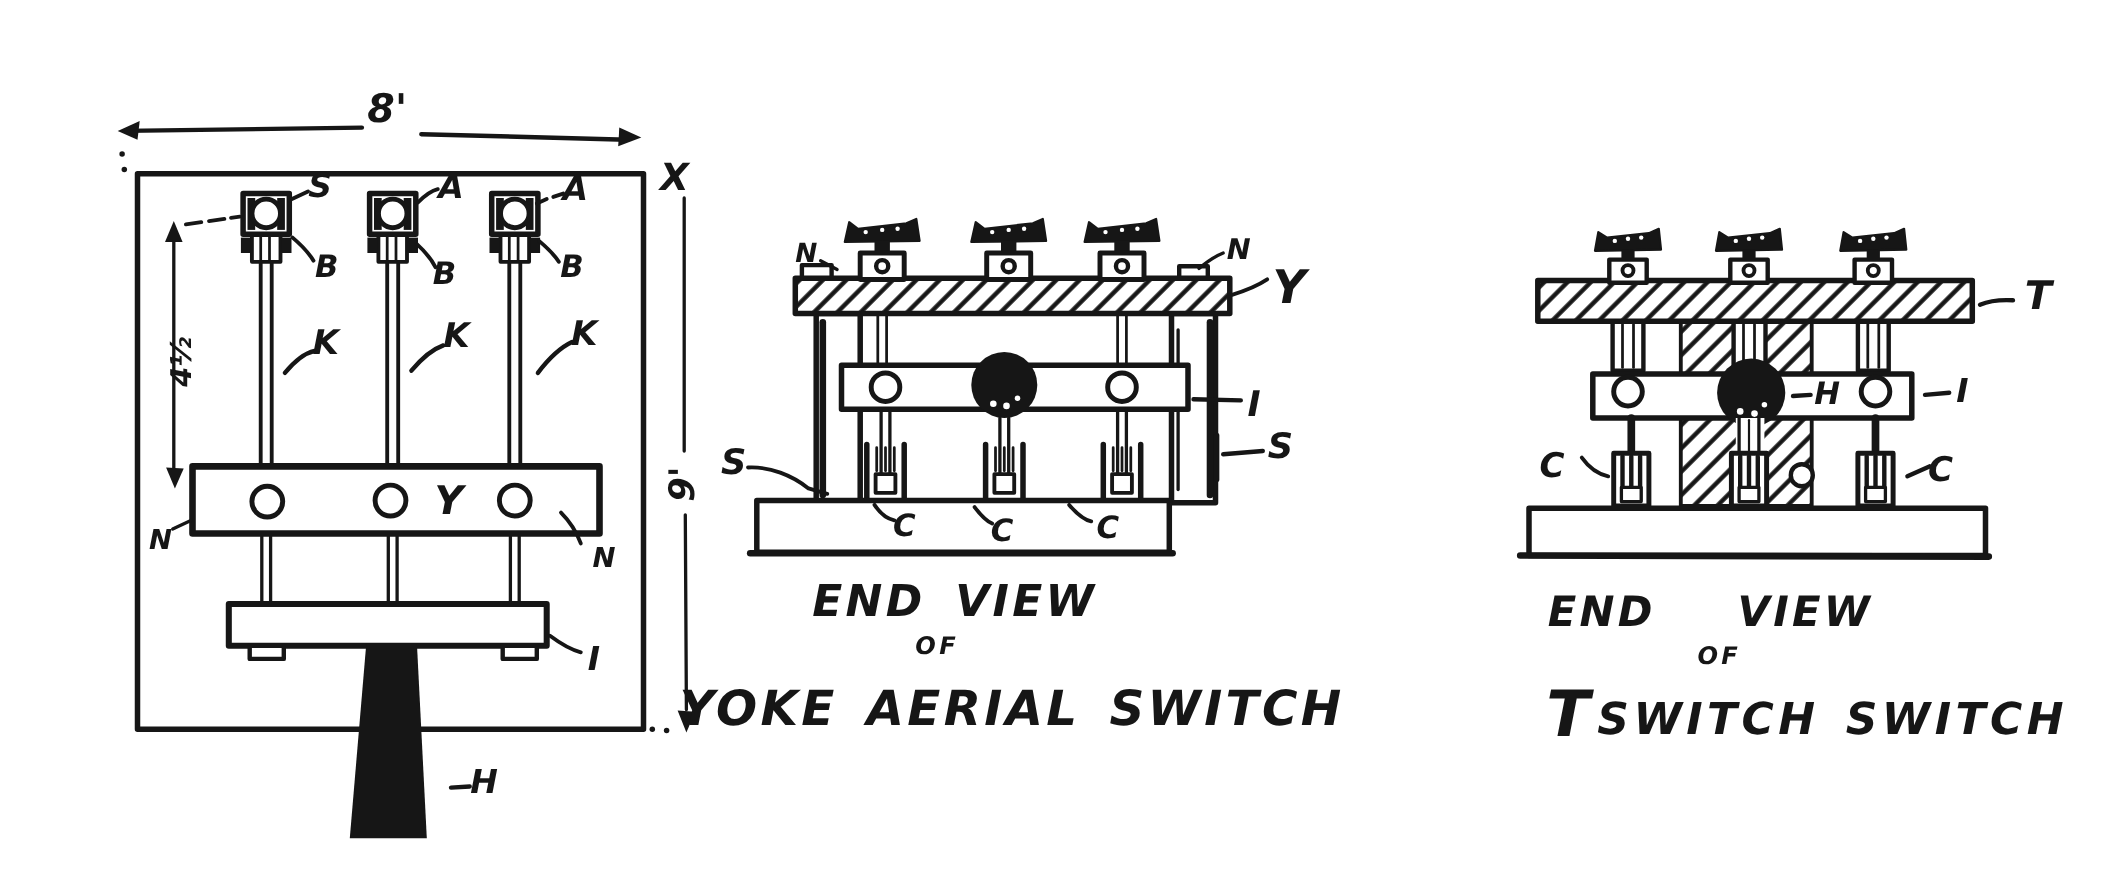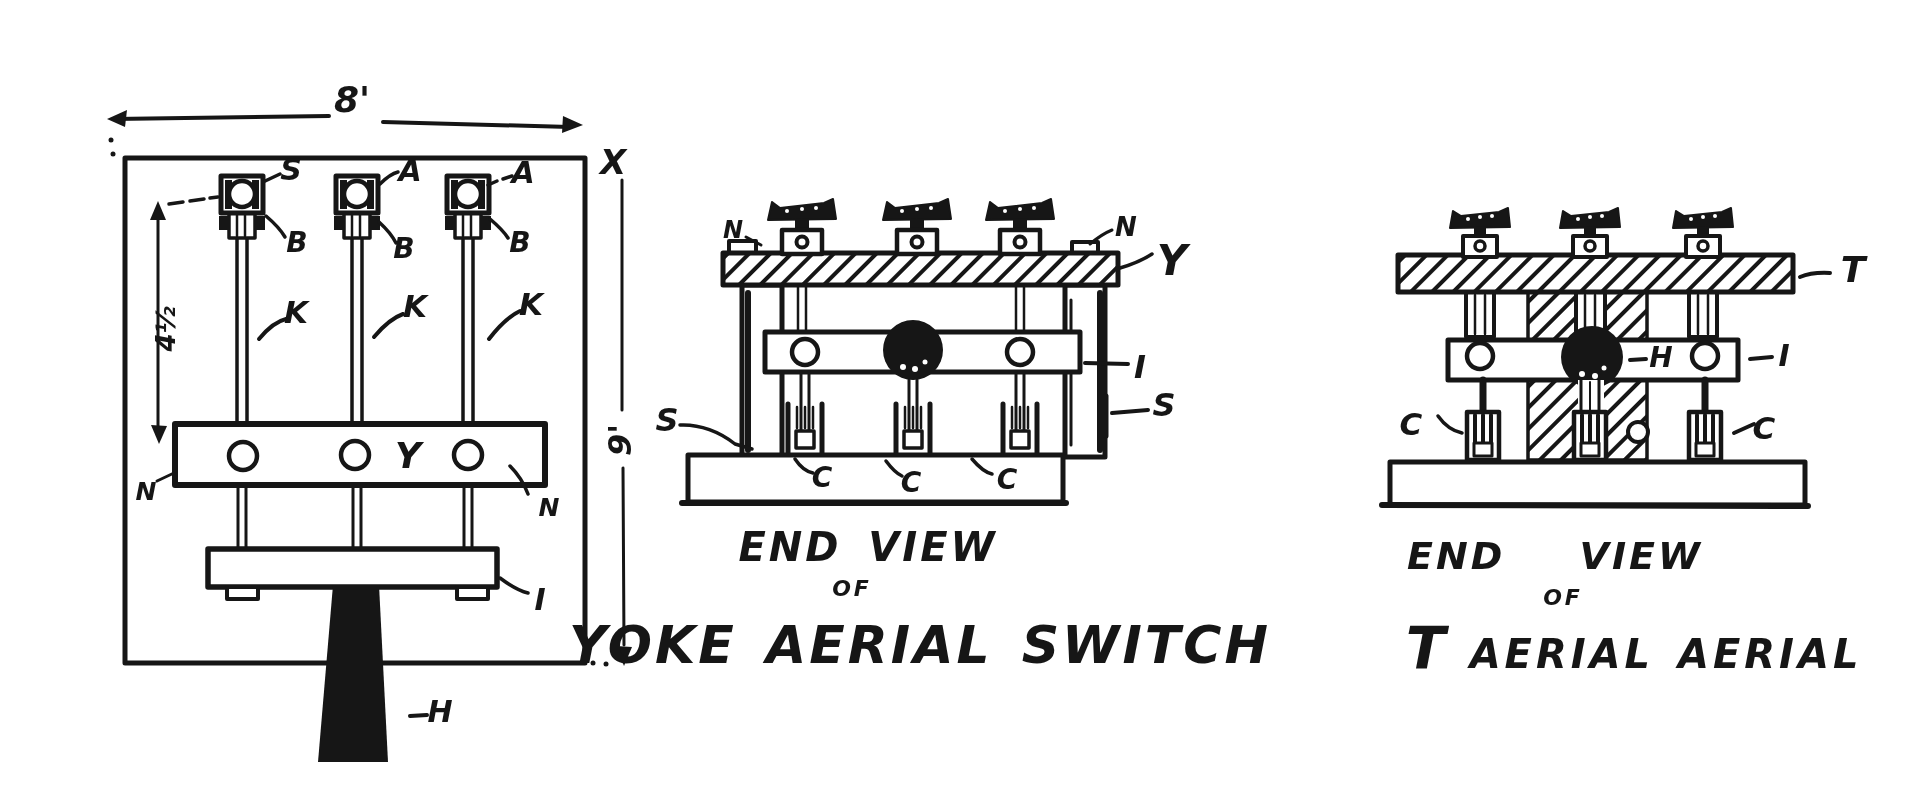--- a/index.html
+++ b/index.html
@@ -278,25 +278,25 @@
 <div class="lbl" style="left:1126px;top:227px;font-size:26px">N</div>
 <div class="lbl" style="left:1172px;top:261px;font-size:42px">Y</div>
 <div class="lbl" style="left:1140px;top:367px;font-size:32px">I</div>
 <div class="lbl" style="left:667px;top:420px;font-size:32px">S</div>
 <div class="lbl" style="left:1164px;top:405px;font-size:32px">S</div>
 <div class="lbl" style="left:822px;top:478px;font-size:28px">C</div>
 <div class="lbl" style="left:911px;top:483px;font-size:28px">C</div>
 <div class="lbl" style="left:1007px;top:480px;font-size:28px">C</div>
 <div class="lbl cap" style="left:868px;top:547px;font-size:40px;word-spacing:10px">END VIEW</div>
 <div class="lbl cap" style="left:852px;top:589px;font-size:22px">OF</div>
-<div class="lbl cap" style="left:920px;top:645px;font-size:52px;word-spacing:8px">YOKE AERIAL SWITCH</div>
+<div class="lbl cap" style="left:920px;top:645px;font-size:44px;word-spacing:8px">YOKE AERIAL SWITCH</div>
 
 <div class="lbl" style="left:1853px;top:270px;font-size:36px">T</div>
 <div class="lbl" style="left:1661px;top:358px;font-size:28px">H</div>
 <div class="lbl" style="left:1784px;top:356px;font-size:30px">I</div>
 <div class="lbl" style="left:1411px;top:424px;font-size:31px">C</div>
 <div class="lbl" style="left:1764px;top:428px;font-size:31px">C</div>
 <div class="lbl cap" style="left:1555px;top:556px;font-size:38px;word-spacing:58px">END VIEW</div>
 <div class="lbl cap" style="left:1563px;top:598px;font-size:22px">OF</div>
 <div class="lbl cap big-t" style="left:1427px;top:649px;font-size:58px">T</div>
-<div class="lbl cap" style="left:1666px;top:654px;font-size:40px;letter-spacing:4px;word-spacing:6px">AERIAL AERIAL</div>
+<div class="lbl cap" style="left:1666px;top:654px;font-size:40px;letter-spacing:4px;word-spacing:6px">SWITCH SWITCH</div>
 
 </div>
 
 </body></html>

